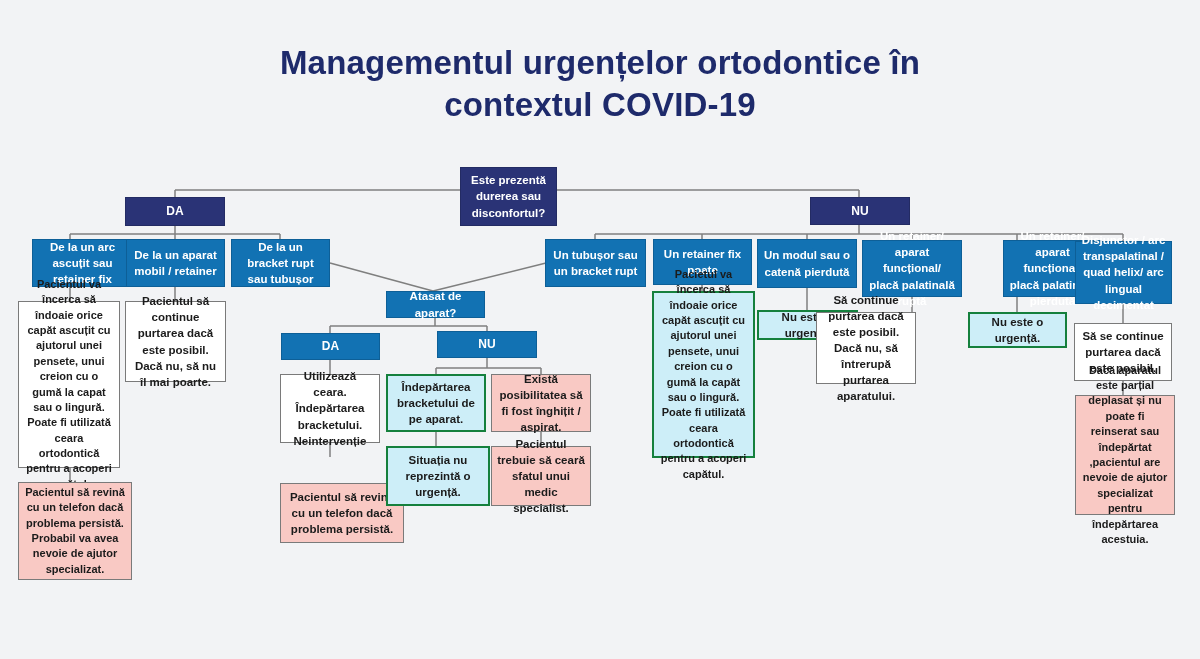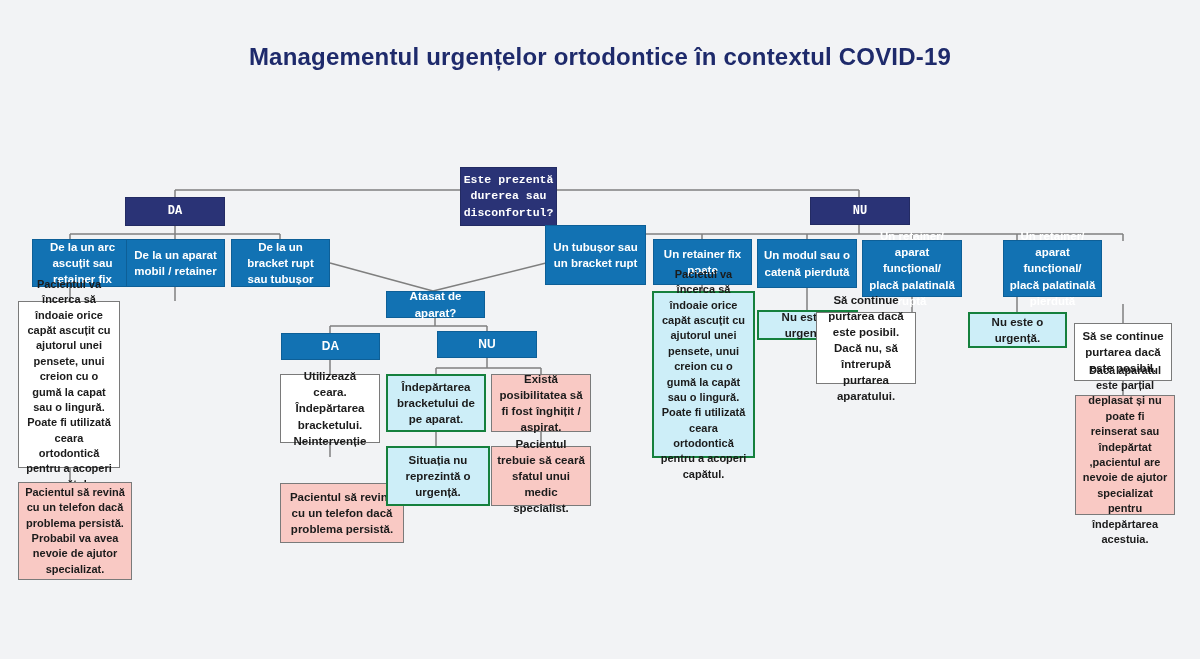--- a/index.html
+++ b/index.html
@@ -1,30 +1,30 @@
 <!DOCTYPE html>
 <html><head>
 <meta charset="utf-8">
 <style>
   html,body{margin:0;padding:0;}
   body{font-family:"Liberation Sans", sans-serif;}
   .stage{position:relative;width:1200px;height:659px;background:#f2f3f5;overflow:hidden;}
   .page-title{
     position:absolute;left:220px;top:42px;width:760px;
-    text-align:center;font-size:24px;line-height:1.28;font-weight:bold;
+    text-align:center;font-size:33px;line-height:1.28;font-weight:bold;
     color:#1e2a6b;letter-spacing:.2px;
   }
   svg.connectors{position:absolute;left:0;top:0;z-index:1;}
   .box{
     position:absolute;z-index:2;box-sizing:border-box;
     display:flex;align-items:center;justify-content:center;
     text-align:center;font-weight:bold;font-size:11.5px;line-height:1.4;
     padding:3px 5px;
   }
-  .navy{background:#2a3376;color:#ffffff;border:1px solid #232b63;font-family:Liberation Mono, monospace;}
+  .navy{background:#2a3376;color:#ffffff;border:1px solid #232b63;}
   .blue{background:#1272b3;color:#ffffff;border:1px solid #0d5f97;}
   .white{background:#ffffff;color:#1b1b1b;border:1px solid #7a7a7a;}
   .lightblue{background:#cdeef8;color:#1b1b1b;border:2px solid #15803d;}
   .pink{background:#f9c9c4;color:#1b1b1b;border:1px solid #7a7a7a;}
   .small{font-size:11px;}
 </style>
 </head>
 <body>
 
 <div class="stage">
@@ -78,40 +78,42 @@
   <div class="box navy" style="left:460px;top:167px;width:97px;height:59px">Este prezentă durerea sau disconfortul?</div>
 
   <div class="box navy" style="left:125px;top:197px;width:100px;height:29px;font-size:12px">DA</div>
   <div class="box navy" style="left:810px;top:197px;width:100px;height:28px;font-size:12px">NU</div>
 
   <div class="box blue" style="left:32px;top:239px;width:101px;height:48px">De la un arc ascuțit sau retainer fix</div>
   <div class="box blue" style="left:126px;top:239px;width:99px;height:48px">De la un aparat mobil / retainer</div>
   <div class="box blue" style="left:231px;top:239px;width:99px;height:48px">De la un bracket rupt sau tubușor</div>
 
   <div class="box white small" style="left:18px;top:301px;width:102px;height:167px">Pacientul va încerca să îndoaie orice capăt ascuțit cu ajutorul unei pensete, unui creion cu o gumă la capat sau o lingură. Poate fi utilizată ceara ortodontică pentru a acoperi capătul.</div>
+  <div class="box white" style="left:125px;top:301px;width:101px;height:81px">Pacientul să continue purtarea dacă este posibil. Dacă nu, să nu îl mai poarte.</div>
   <div class="box pink small" style="left:18px;top:482px;width:114px;height:98px">Pacientul să revină cu un telefon dacă problema persistă. Probabil va avea nevoie de ajutor specializat.</div>
 
   <div class="box blue" style="left:386px;top:291px;width:99px;height:27px">Atasat de aparat?</div>
   <div class="box blue" style="left:281px;top:333px;width:99px;height:27px;font-size:12px">DA</div>
   <div class="box blue" style="left:437px;top:331px;width:100px;height:27px;font-size:12px">NU</div>
 
   <div class="box white" style="left:280px;top:374px;width:100px;height:69px">Utilizează ceara. Îndepărtarea bracketului. Neintervenție</div>
   <div class="box pink" style="left:280px;top:483px;width:124px;height:60px">Pacientul să revină cu un telefon dacă problema persistă.</div>
 
   <div class="box lightblue" style="left:386px;top:374px;width:100px;height:58px">Îndepărtarea bracketului de pe aparat.</div>
   <div class="box lightblue" style="left:386px;top:446px;width:104px;height:60px">Situația nu reprezintă o urgență.</div>
 
   <div class="box pink" style="left:491px;top:374px;width:100px;height:58px">Există posibilitatea să fi fost înghițit / aspirat.</div>
   <div class="box pink" style="left:491px;top:446px;width:100px;height:60px">Pacientul trebuie să ceară sfatul unui medic specialist.</div>
 
-  <div class="box blue" style="left:545px;top:225px;width:101px;height:60px">Un tubușor sau un bracket rupt</div>
+  <div class="box blue" style="left:545px;top:239px;width:101px;height:48px">Un tubușor sau un bracket rupt</div>
   <div class="box blue" style="left:653px;top:239px;width:99px;height:46px">Un retainer fix poate</div>
   <div class="box blue" style="left:757px;top:239px;width:100px;height:49px">Un modul sau o catenă pierdută</div>
   <div class="box blue" style="left:862px;top:240px;width:100px;height:57px">Un retainer/ aparat funcțional/ placă palatinală ruptă</div>
   <div class="box blue" style="left:1003px;top:240px;width:99px;height:57px">Un retainer/ aparat funcțional/ placă palatinală pierdută</div>
+  <div class="box blue" style="left:1075px;top:241px;width:97px;height:63px">Disjunctor / arc transpalatinal / quad helix/ arc lingual decimentat</div>
 
   <div class="box lightblue small" style="left:652px;top:291px;width:103px;height:167px">Pacietul va încerca să îndoaie orice capăt ascuțit cu ajutorul unei pensete, unui creion cu o gumă la capăt sau o lingură. Poate fi utilizată ceara ortodontică pentru a acoperi capătul.</div>
   <div class="box lightblue" style="left:757px;top:310px;width:101px;height:30px">Nu este o urgență.</div>
   <div class="box white" style="left:816px;top:312px;width:100px;height:72px">Să continue purtarea dacă este posibil. Dacă nu, să întrerupă purtarea aparatului.</div>
   <div class="box lightblue" style="left:968px;top:312px;width:99px;height:36px">Nu este o urgență.</div>
   <div class="box white" style="left:1074px;top:323px;width:98px;height:58px">Să se continue purtarea dacă este posibil.</div>
   <div class="box pink small" style="left:1075px;top:395px;width:100px;height:120px">Dacă aparatul este parțial deplasat și nu poate fi reinserat sau îndepărtat ,pacientul are nevoie de ajutor specializat pentru îndepărtarea acestuia.</div>
 
 </div>
 

